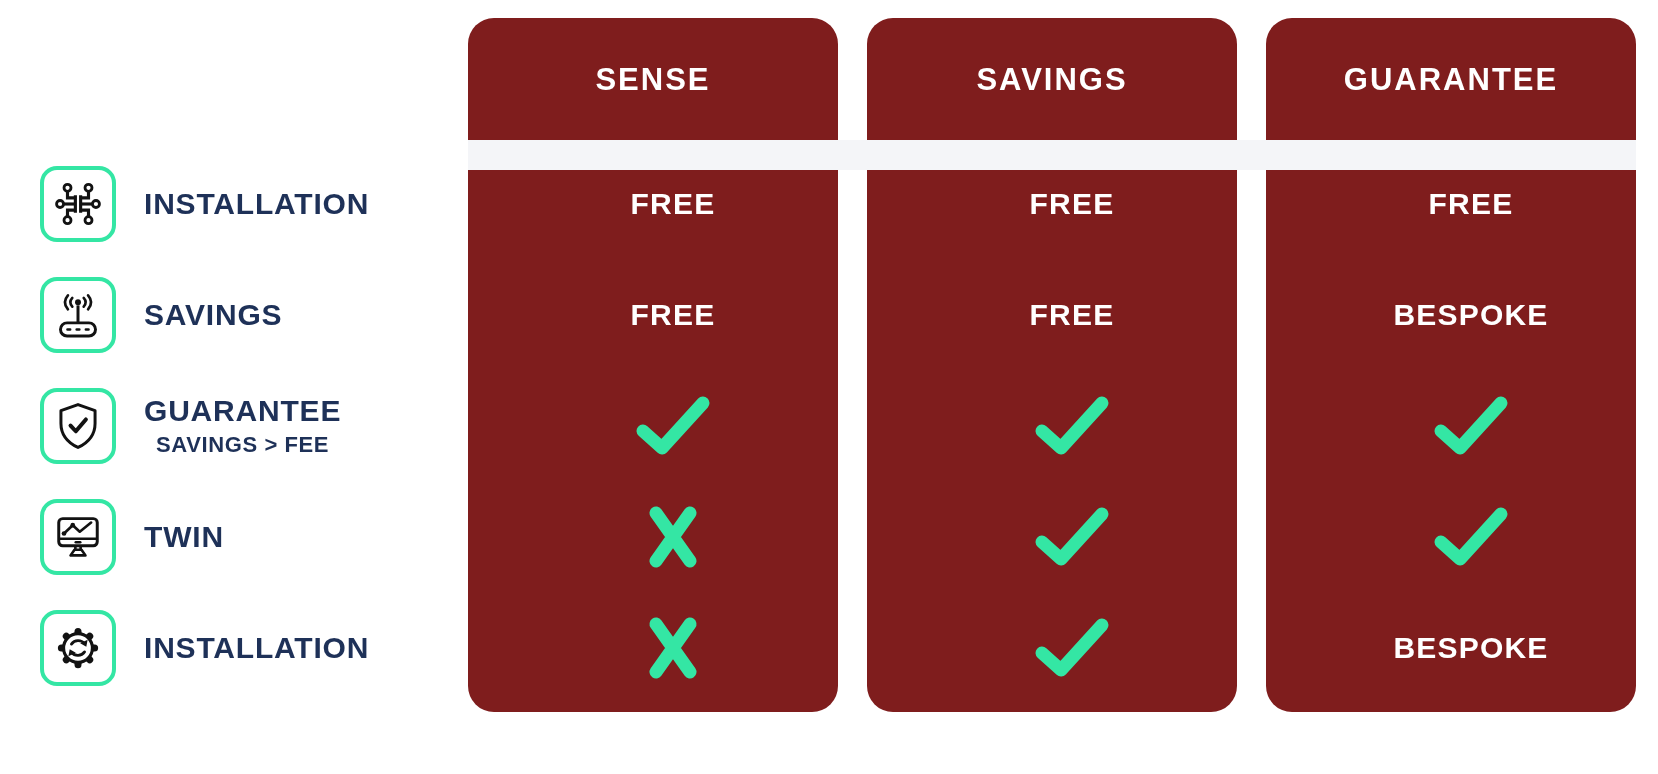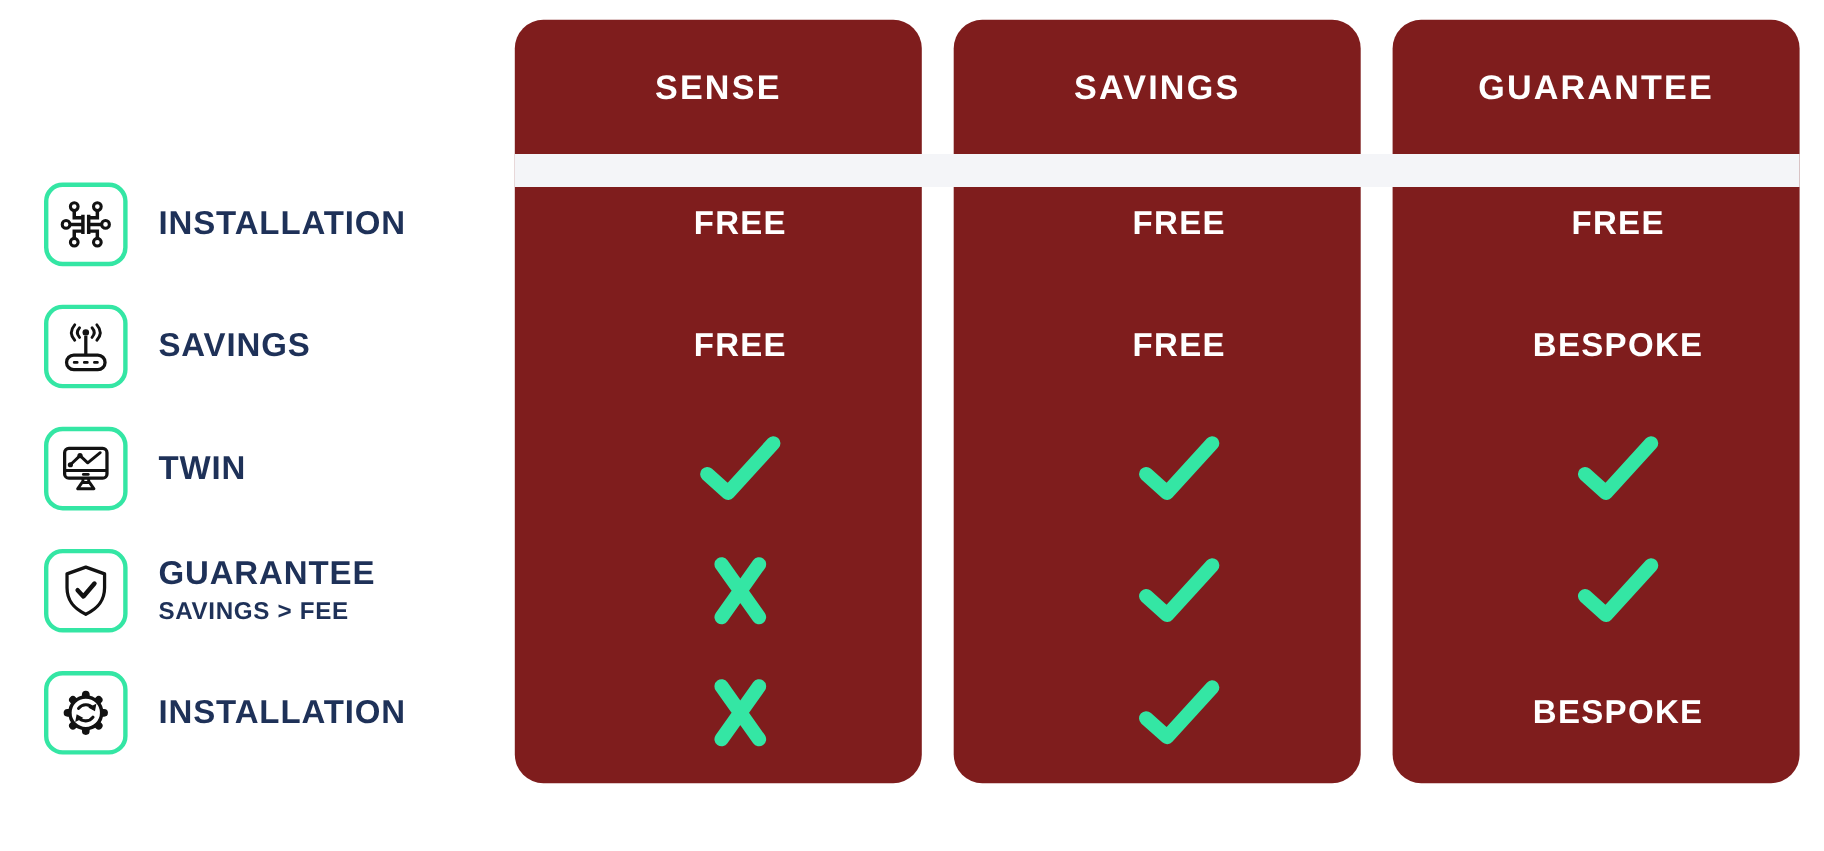--- a/index.html
+++ b/index.html
@@ -8,21 +8,21 @@
   .stage { position:relative; width:1658px; height:774px; background:#ffffff; }
 
   
   .features { position:absolute; left:40px; top:149px; width:420px; height:554px;
               display:grid; grid-template-rows:repeat(5,1fr); }
   .feature-row { display:flex; align-items:center; gap:28px; }
   .icon-box { width:76px; height:76px; flex:none; border:4.5px solid #34E6A4;
               border-radius:17px; background:#ffffff;
               display:flex; align-items:center; justify-content:center; }
   .icon-box svg { width:56px; height:56px; display:block; }
-  .feature-text { display:flex; flex-direction:column; }
+  .feature-text { display:flex; flex-direction:column;align-items:center; }
   .feature-label { font-size:30px; font-weight:800; color:#1E3158; letter-spacing:0.8px; }
   .feature-sub   { font-size:22px; font-weight:800; color:#1E3158; letter-spacing:0.6px; margin-top:4px; }
 
   
   .plans { position:absolute; left:468px; top:18px; width:1168px; height:694px;
            display:flex; gap:29px; }
   .plan-col { flex:1; background:#7f1d1d; border-radius:26px; position:relative; }
   .plan-header { height:124px; display:flex; align-items:center; justify-content:center; }
   .plan-name { color:#ffffff; font-size:31px; font-weight:800; letter-spacing:2px; }
   .plans-band { position:absolute; left:0; top:122px; width:100%; height:30px;
@@ -87,45 +87,45 @@
         </svg>
       </div>
       <div class="feature-text">
         <span class="feature-label">SAVINGS</span>
       </div>
     </div>
 
     <div class="feature-row">
       <div class="icon-box">
         <svg viewBox="0 0 64 64" fill="none" stroke="#121212">
+          <path d="M32 7.5 L51.5 14.5 V29 C51.5 43.5 43.5 51 32 56.5 C20.5 51 12.5 43.5 12.5 29 V14.5 Z" stroke-width="3.4" stroke-linejoin="round"></path>
+          <path d="M23.5 31.5 L29.5 38 L41 24.5" stroke-width="4.6" stroke-linecap="round" stroke-linejoin="round"></path>
+        </svg>
+      </div>
+      <div class="feature-text">
+        <span class="feature-label">GUARANTEE</span>
+        <span class="feature-sub">SAVINGS &gt; FEE</span>
+      </div>
+    </div>
+
+    <div class="feature-row">
+      <div class="icon-box">
+        <svg viewBox="0 0 64 64" fill="none" stroke="#121212">
           <rect x="10" y="11" width="44" height="31" rx="4.5" stroke-width="3.4"></rect>
           <path d="M10 34 H54" stroke-width="3"></path>
           <path d="M29.5 38 h5" stroke-width="3" stroke-linecap="round"></path>
           <path d="M16 28 L26 18.5 L34 26 L47 15.5" stroke-width="3" stroke-linecap="round" stroke-linejoin="round"></path>
           <circle cx="16" cy="28" r="2.7" fill="#121212" stroke="none"></circle>
           <circle cx="26" cy="18.5" r="2.7" fill="#121212" stroke="none"></circle>
           <path d="M29 42 v4.5 M35 42 v4.5" stroke-width="3"></path>
           <path d="M23.5 53 h17 l-4.5 -6.5 h-8 Z" stroke-width="3" stroke-linejoin="round"></path>
         </svg>
       </div>
       <div class="feature-text">
         <span class="feature-label">TWIN</span>
-      </div>
-    </div>
-
-    <div class="feature-row">
-      <div class="icon-box">
-        <svg viewBox="0 0 64 64" fill="none" stroke="#121212">
-          <path d="M32 7.5 L51.5 14.5 V29 C51.5 43.5 43.5 51 32 56.5 C20.5 51 12.5 43.5 12.5 29 V14.5 Z" stroke-width="3.4" stroke-linejoin="round"></path>
-          <path d="M23.5 31.5 L29.5 38 L41 24.5" stroke-width="4.6" stroke-linecap="round" stroke-linejoin="round"></path>
-        </svg>
-      </div>
-      <div class="feature-text">
-        <span class="feature-label">GUARANTEE</span>
-        <span class="feature-sub">SAVINGS &gt; FEE</span>
       </div>
     </div>
 
     <div class="feature-row">
       <div class="icon-box">
         <svg viewBox="0 0 64 64" fill="none" stroke="#121212">
           <g stroke-width="8" stroke-linecap="round">
             <path d="M46 32 H51"></path>
               <path d="M41.9 41.9 L45.4 45.4"></path>
               <path d="M32 46 V51"></path>

